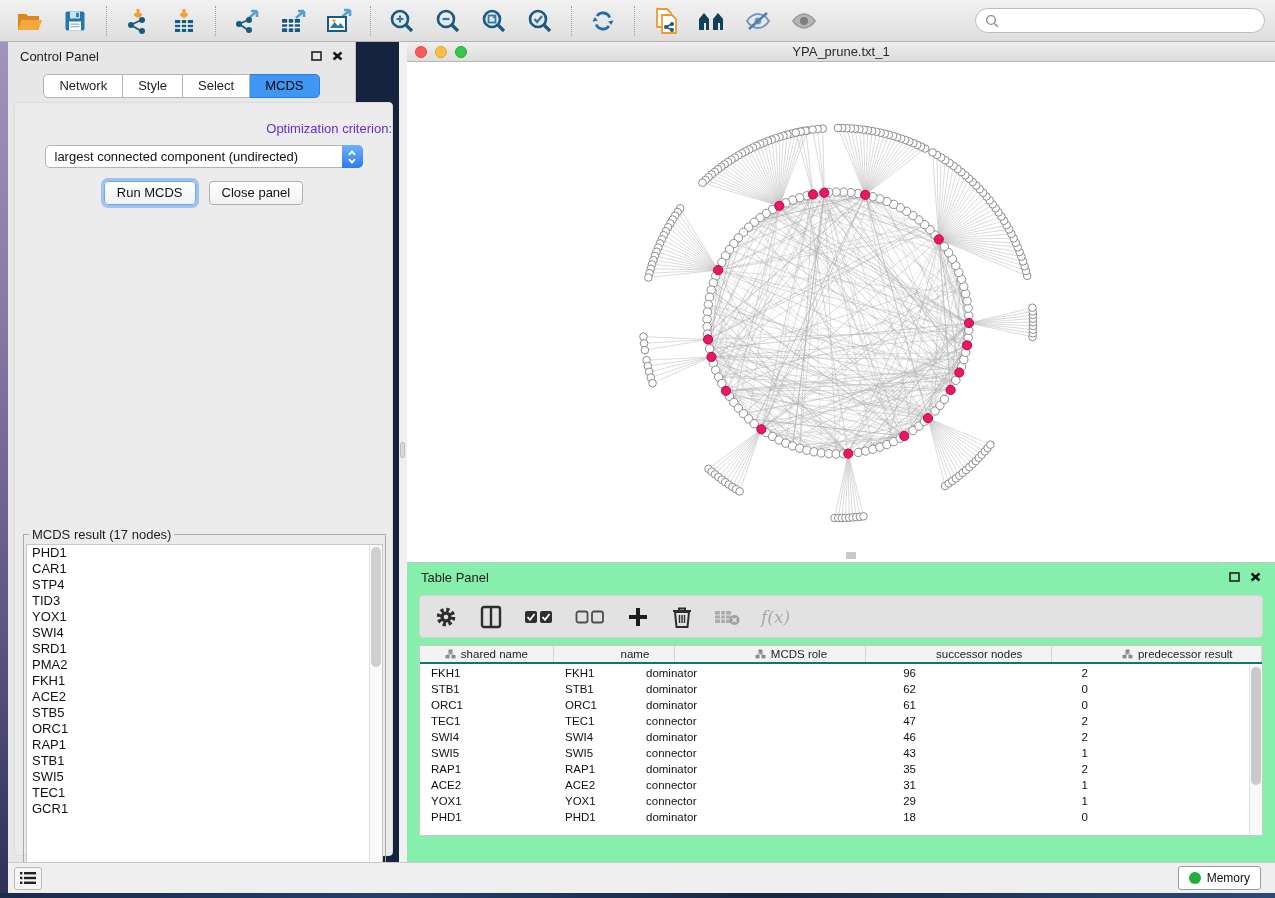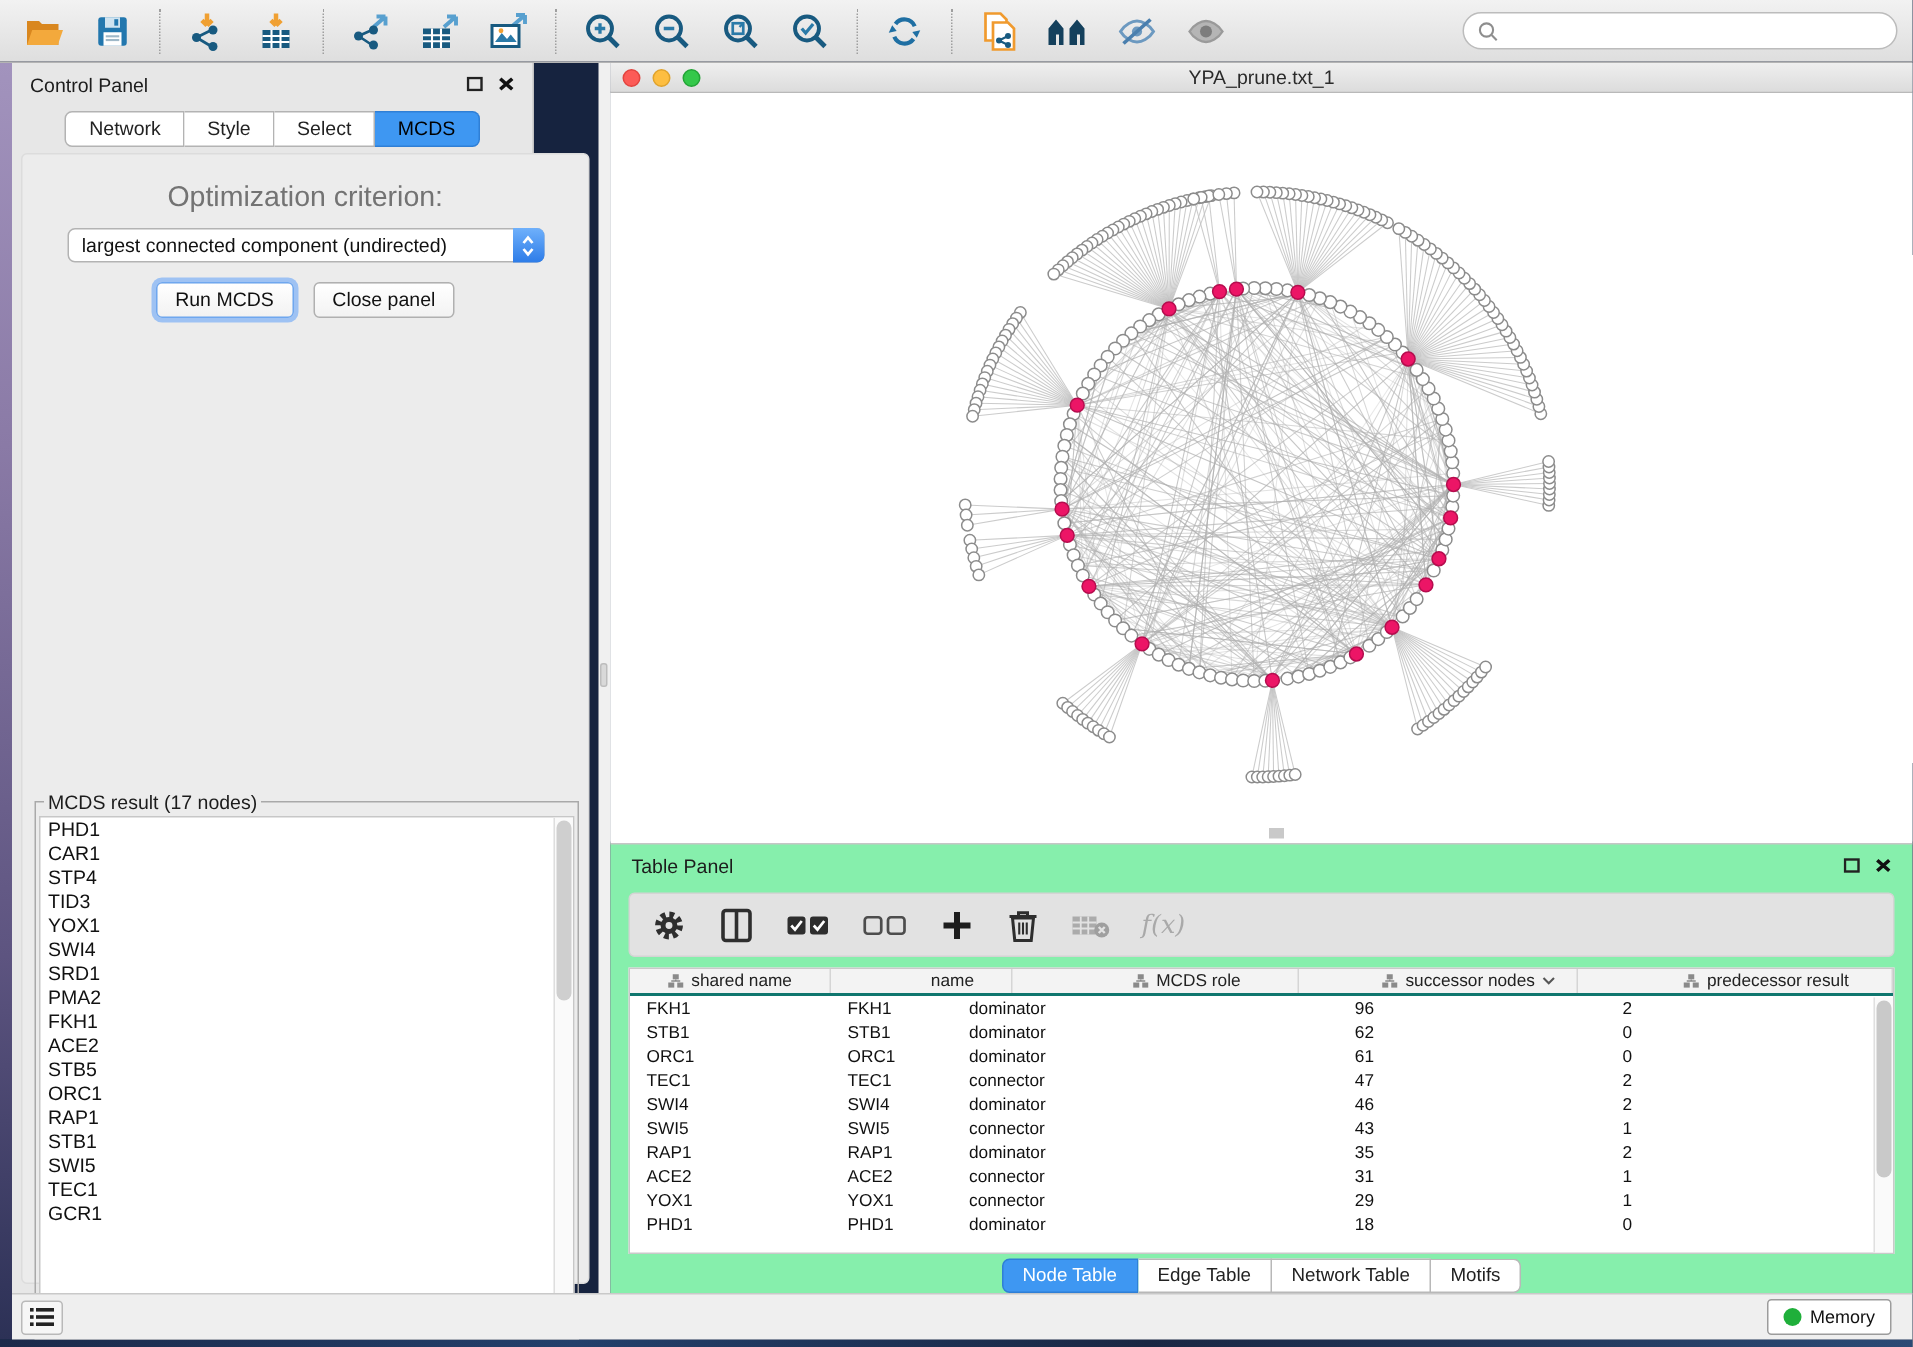--- a/index.html
+++ b/index.html
@@ -31,21 +31,21 @@
   .panel-title { font-size:13px; color:#1c1c1c; }
   .panel-title-icons { margin-left:auto; display:flex; gap:10px; align-items:center; }
   .seg-tabs { display:flex; justify-content:center; margin-top:4px; }
   .seg-tab { font-size:13px; color:#222; background:#fff; border:1px solid #b3b3b3;
     border-left:none; padding:3px 15px 4px; }
   .seg-tab:first-child { border-left:1px solid #b3b3b3; border-radius:5px 0 0 5px; }
   .seg-tab:last-child { border-radius:0 5px 5px 0; }
   .seg-tab.active { background:#3e97f2; border-color:#2f7fd6; color:#000000; }
   .cp-inner { position:absolute; left:6px; top:60px; width:379px; height:754px;
     background:#ececec; border:1px solid #dcdcdc; border-radius:4px; }
-  .opt-label { text-align:center; font-size:19px; color:#737373; margin-top:18px; }
+  .opt-label { text-align:right; font-size:13px; color:#6d28d9; margin-top:18px; }
   .dropdown { position:relative; margin:9px auto 0; width:318px; height:23px; background:#fff;
     border:1px solid #b3b3b3; border-radius:5px; font-size:13px; color:#111;
     display:flex; align-items:center; padding-left:9px; }
   .dd-stepper { position:absolute; right:-1px; top:-1px; width:21px; height:23px;
     background:linear-gradient(#6fb0fb,#2d7ce8); border-radius:0 5px 5px 0;
     display:flex; flex-direction:column; align-items:center; justify-content:center; }
   .dd-stepper svg { display:block; }
   .btn-row { display:flex; justify-content:center; gap:13px; margin-top:13px; }
   .mac-btn { font-size:13px; color:#111; background:linear-gradient(#ffffff,#f2f2f2);
     border:1px solid #b0b0b0; border-radius:4px; padding:3px 12px 4px; }
@@ -86,21 +86,21 @@
     background:#e2e2e2; border:1px solid #d4d4d4; border-radius:4px;
     display:flex; align-items:center; gap:21px; padding:0 14px; }
   .tp-ico { display:flex; align-items:center; justify-content:center; }
   .fx-label { font-family:"DejaVu Serif", serif; font-style:italic; font-size:17px; color:#a9a9a9; }
   .tbl { position:absolute; left:12px; top:82px; width:844px; height:191px; background:#fff;
     border:1px solid #c9c9c9; }
   .tbl-head { display:flex; height:18px; background:#f3f3f3; border-bottom:2px solid #0f766e;
     font-size:11.5px; color:#222;gap:42px; }
   .th { display:flex; align-items:center; justify-content:center; gap:5px;
     border-right:1px solid #d5d5d5; height:100%; }
-  .th.w1{width:135px;} .th.w2{width:80px;} .th.w3{width:150px;} .th.w4{width:145px;} .th.w5{width:170px;}
+  .th.w1{width:135px;} .th.w2{width:80px;} .th.w3{width:150px;} .th.w4{width:145px;flex-direction:column;} .th.w5{width:170px;}
   .tbl-body { position:absolute; left:0; top:19px; right:13px; bottom:0; overflow:hidden; }
   .tr { display:flex; height:16px; font-size:11.5px; color:#111; align-items:center; }
   .td { height:100%; display:flex; align-items:center; }
   .td.c1{width:135px; padding-left:11px;} .td.c2{width:80px; padding-left:10px;}
   .td.c3{width:150px; padding-left:11px;}
   .td.c4{width:145px; justify-content:flex-end; padding-right:14px;}
   .td.c5{width:170px; justify-content:flex-end; padding-right:12px;}
   .tbl-scroll { position:absolute; right:0; top:19px; bottom:0; width:13px; background:#fafafa;
     border-left:1px solid #e0e0e0; }
   .tbl-thumb { position:absolute; left:1px; right:1px; top:2px; height:118px;
@@ -1307,26 +1307,20 @@
             <div class="td c3">dominator</div>
             <div class="td c4">18</div>
             <div class="td c5">0</div>
           </div>
         </div>
       <div class="tbl-scroll">
         <div class="tbl-thumb"></div>
       </div>
     </div>
 
-    <div class="tp-tabs">
-      <span class="tp-tab active">Node Table</span>
-      <span class="tp-tab">Edge Table</span>
-      <span class="tp-tab">Network Table</span>
-      <span class="tp-tab">Motifs</span>
-    </div>
   </div>
 
   <div class="statusbar">
     <span class="sb-listbtn">
       <svg width="16" height="14" viewBox="0 0 16 14">
         <rect x="0" y="1" width="2.4" height="2.4" fill="#222"></rect>
           <rect x="4" y="1" width="12" height="2.4" fill="#222"></rect>
         <rect x="0" y="5.8" width="2.4" height="2.4" fill="#222"></rect>
           <rect x="4" y="5.8" width="12" height="2.4" fill="#222"></rect>
         <rect x="0" y="10.6" width="2.4" height="2.4" fill="#222"></rect>

